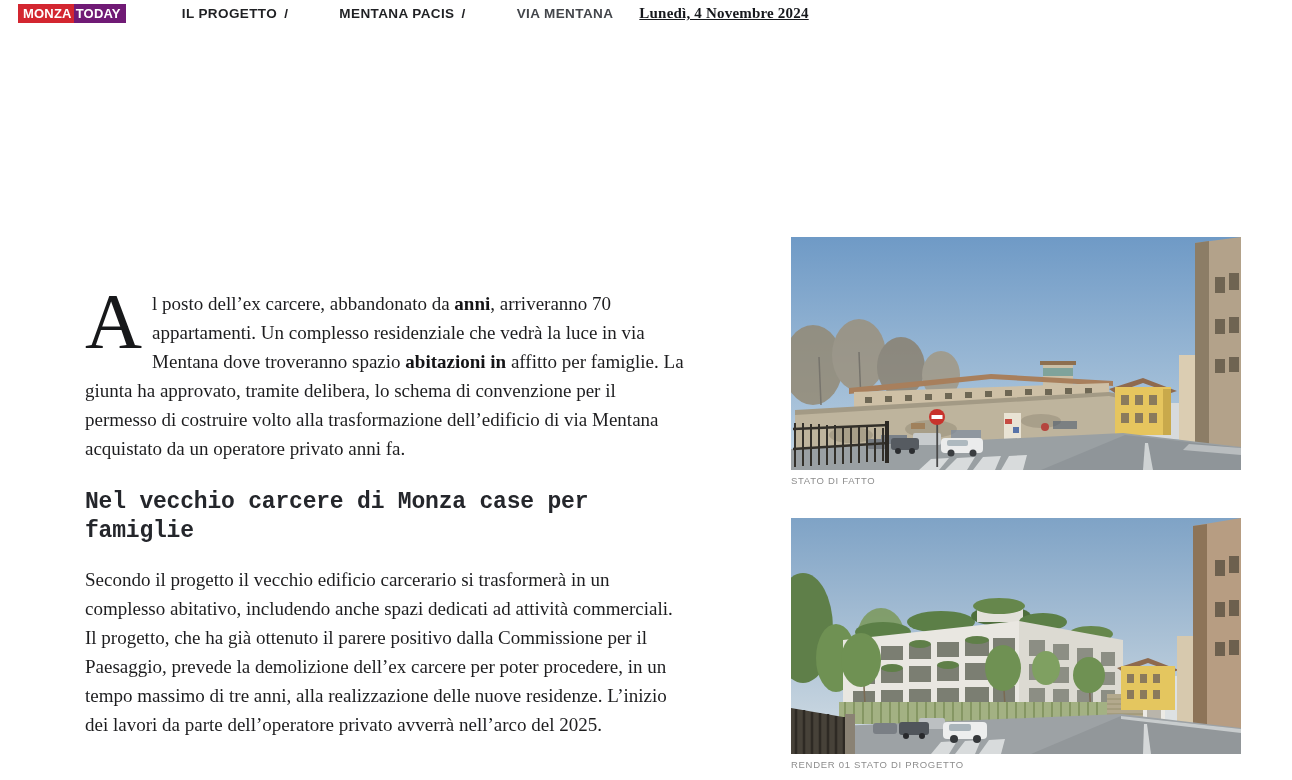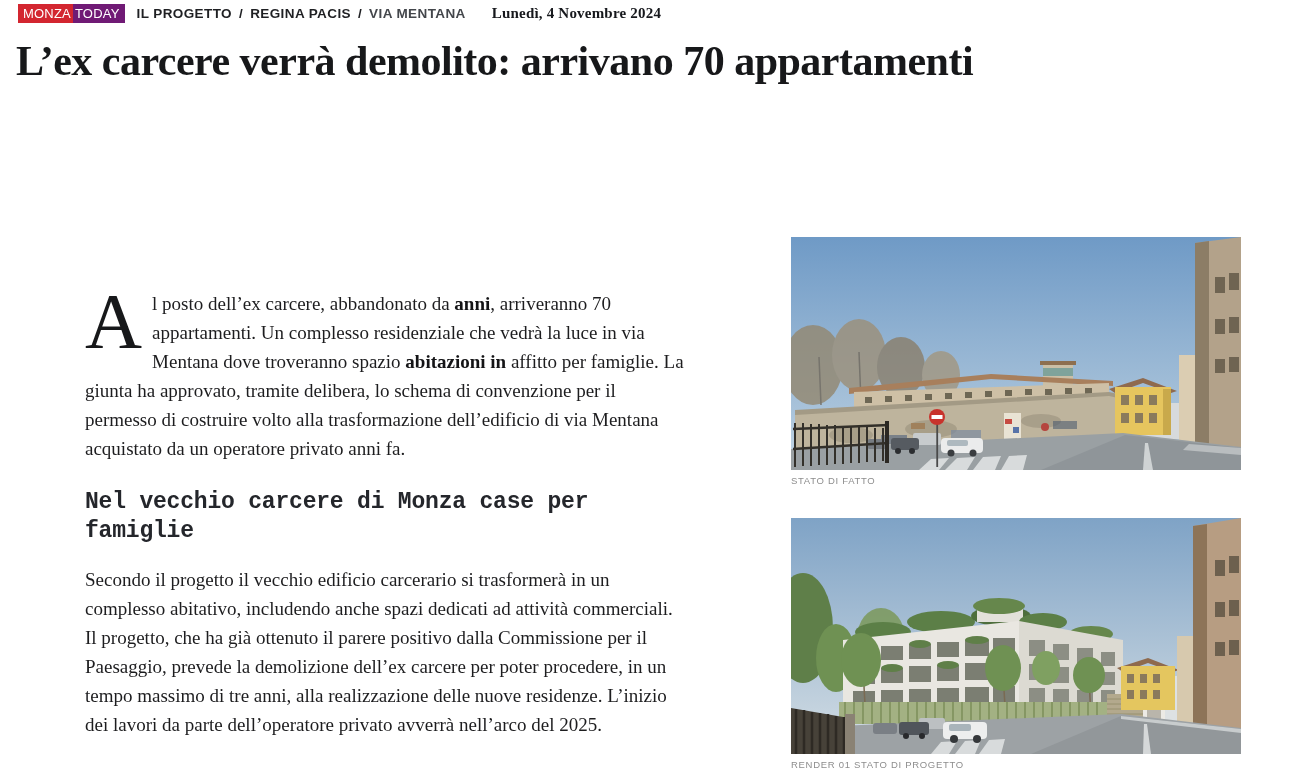--- a/index.html
+++ b/index.html
@@ -6,30 +6,30 @@
   * { box-sizing: border-box; }
   html,body { margin:0; padding:0; }
   body {
     width:1292px; height:780px; background:#ffffff; position:relative;
     overflow:hidden; font-family:"Liberation Sans", sans-serif;
     -webkit-font-smoothing:antialiased;
   }
 
   
   .masthead { position:absolute; left:18px; top:4px; display:flex; align-items:center; }
-  .logo { display:flex; font-weight:400; font-size:13px; line-height:1; cursor:pointer; }
+  .logo { display:flex; font-weight:700; font-size:13px; line-height:1; cursor:pointer; }
   .logo-monza { background:#d32630; color:#fff; padding:3px 2px 3px 5px; letter-spacing:.2px; }
   .logo-today { background:#701a75; color:#fff; padding:3px 5px 3px 2px; letter-spacing:.2px; }
   .breadcrumb { display:flex; align-items:center; margin-left:12px; font-weight:700;
                 font-size:13.5px; color:#1f2023; letter-spacing:.4px; white-space:nowrap; }
   .breadcrumb .sep { margin:0 7px; color:#1f2023; }
-  .crumb { cursor:pointer; }
+  .crumb { cursor:pointer;margin-left:44px; }
   .crumb-last { color:#43464b; }
   .date { font-family:"Liberation Serif", serif; font-weight:700; font-size:15px;
-          color:#16181c; margin-left:26px; letter-spacing:.2px; }
+          color:#16181c; margin-left:26px; letter-spacing:.2px;text-decoration:underline; }
 
   
   .headline { position:absolute; left:16px; top:38px; width:1220px; margin:0;
               font-family:"Liberation Serif", serif; font-weight:700; font-size:42px;
               line-height:47px; color:#17181a; letter-spacing:-.5px; }
   .headline span { display:block; }
   .subtitle { position:absolute; left:17px; top:164px; width:1250px; margin:0;
               font-size:21px; line-height:43px; color:#3c3c3c; font-weight:400; }
   .subtitle span { display:block; }
 
@@ -56,29 +56,28 @@
 <body>
 
 <div class="masthead">
   <div class="logo">
     <span class="logo-monza">MONZA</span>
       <span class="logo-today">TODAY</span>
   </div>
   <div class="breadcrumb">
     <span class="crumb">IL PROGETTO</span>
     <span class="sep">/</span>
-    <span class="crumb">REGINA PACIS</span>
+    <span class="crumb">MENTANA PACIS</span>
     <span class="sep">/</span>
     <span class="crumb crumb-last">VIA MENTANA</span>
   </div>
   <span class="date">Lunedì, 4 Novembre 2024</span>
 </div>
 
 <h1 class="headline">
-  <span>L’ex carcere verrà demolito: arrivano 70 appartamenti</span>
 </h1>
 <p class="subtitle">
 </p>
 
 <div class="body-col">
   <p><span class="dropcap">A</span><span><span>l posto dell’ex carcere, abbandonato da </span><b>anni</b><span>, arriveranno 70 appartamenti. Un complesso residenziale che vedrà la luce in via Mentana dove troveranno spazio </span><b>abitazioni in</b><span> affitto per famiglie. La giunta ha approvato, tramite delibera, lo schema di convenzione per il permesso di costruire volto alla trasformazione dell’edificio di via Mentana acquistato da un operatore privato anni fa.</span></span></p>
   <h2 class="section-heading">Nel vecchio carcere di Monza case per famiglie</h2>
   <p>Secondo il progetto il vecchio edificio carcerario si trasformerà in un complesso abitativo, includendo anche spazi dedicati ad attività commerciali. Il progetto, che ha già ottenuto il parere positivo dalla Commissione per il Paesaggio, prevede la demolizione dell’ex carcere per poter procedere, in un tempo massimo di tre anni, alla realizzazione delle nuove residenze. L’inizio dei lavori da parte dell’operatore privato avverrà nell’arco del 2025.</p>
 </div>
 

